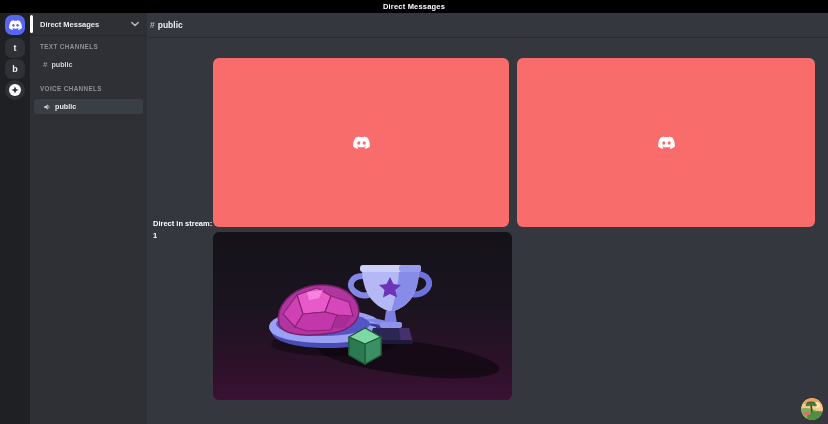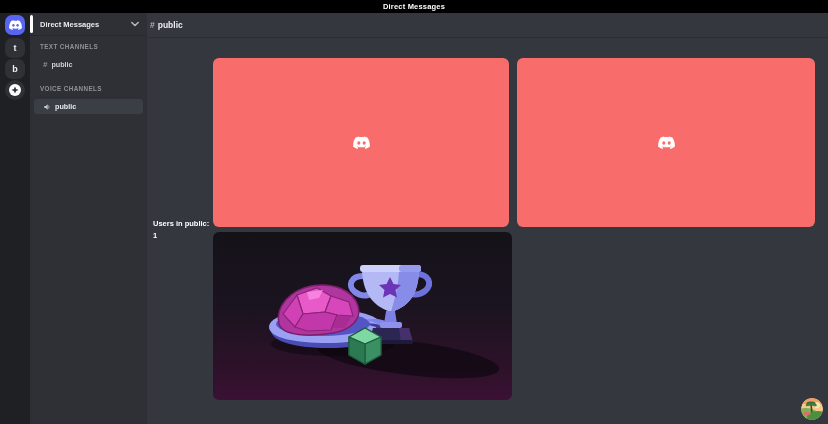--- a/index.html
+++ b/index.html
@@ -119,21 +119,21 @@
   </div>
 </div>
 
 <div class="main">
   <div class="main-header">
     <span class="mh-hash">#</span>
     <span class="mh-label">public</span>
   </div>
 
   <div class="stream-info">
-    <div>Users in public:</div>
+    <div>Direct in stream:</div>
     <div>1</div>
   </div>
 
   <div class="tile tile-red tile-1">
     <span style="display:flex">
       <svg width="17" height="13" viewBox="0 0 24 18">
         <path fill="#fff" d="M20.3,1.9C18.8,1.2,17.2,.7,15.5,.4L14.9,1.6C13,1.3,11,1.3,9.1,1.6L8.5,.4C6.8,.7,5.2,1.2,3.7,1.9C.7,6.4,-0.1,10.8,.3,15.1C2.4,16.6,4.4,17.5,6.4,18L7.6,16C6.9,15.7,6.2,15.4,5.6,15L6.1,14.6C9.8,16.3,14.2,16.3,17.9,14.6L18.4,15C17.8,15.4,17.1,15.7,16.4,16L17.6,18C19.6,17.5,21.6,16.6,23.7,15.1C24.2,10.1,22.9,5.8,20.3,1.9Z"></path>
         <ellipse cx="8.2" cy="9.6" rx="2.2" ry="2.5" fill="#f96c6c"></ellipse>
         <ellipse cx="15.8" cy="9.6" rx="2.2" ry="2.5" fill="#f96c6c"></ellipse>
       </svg>

